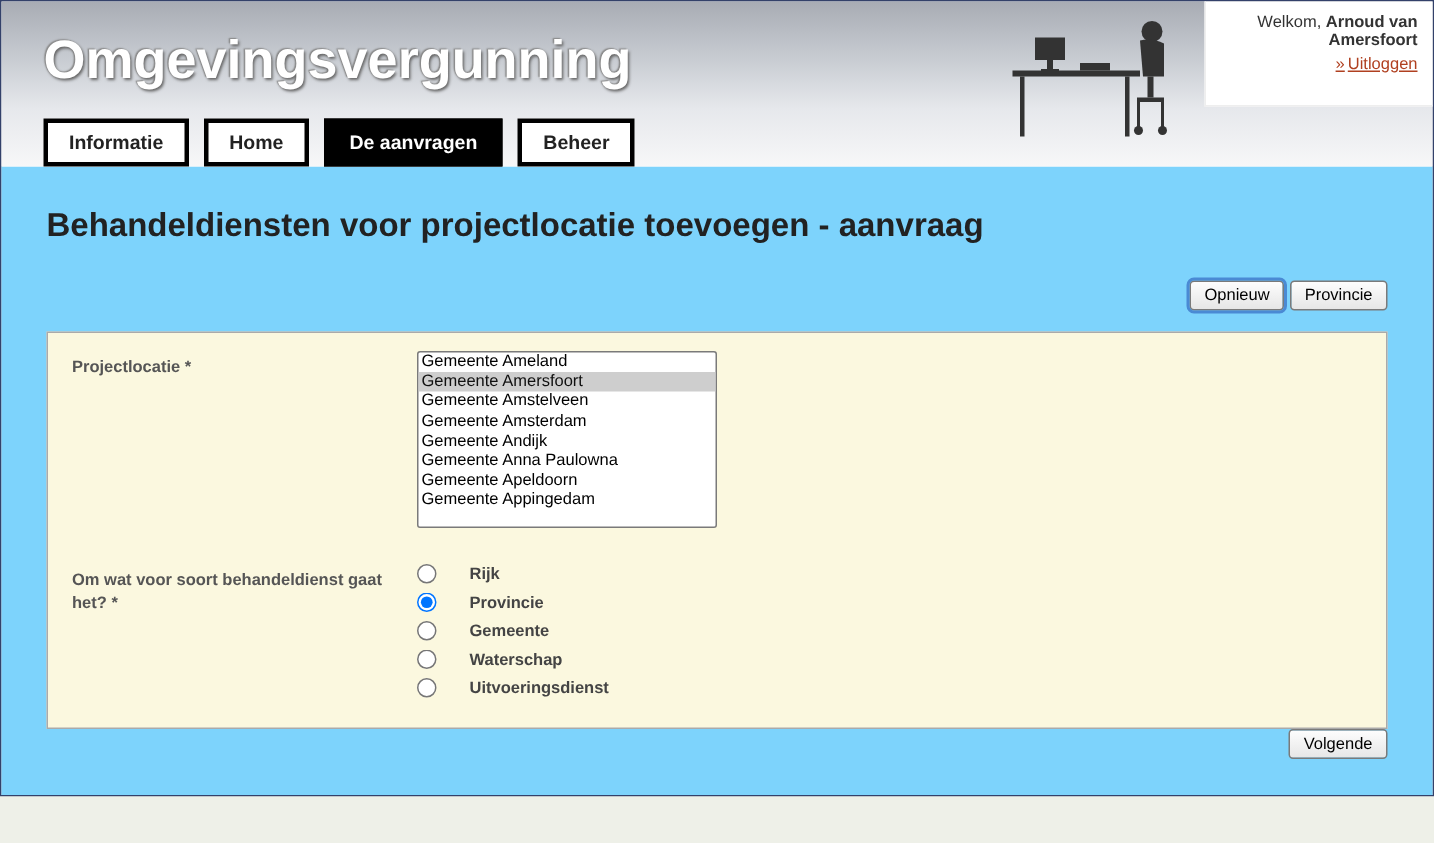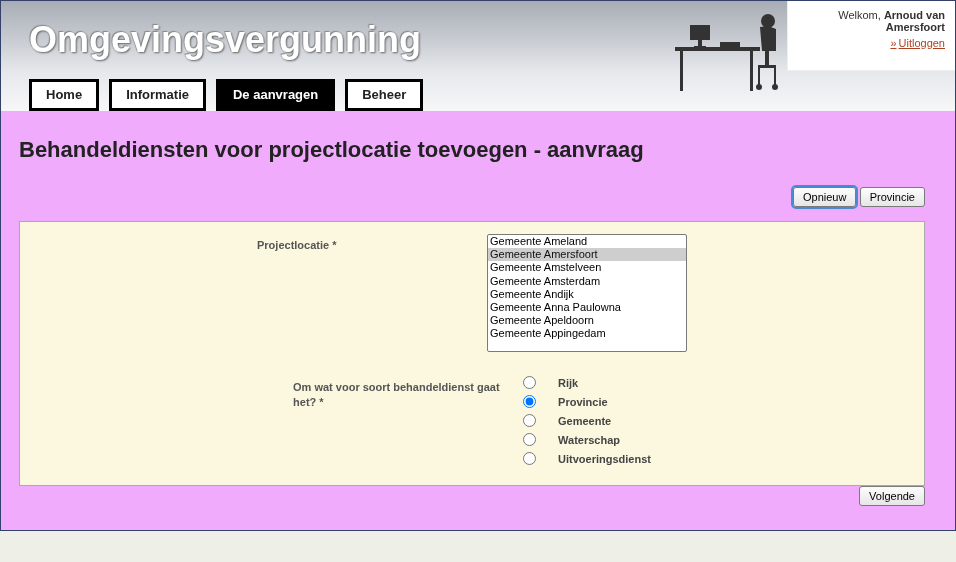--- a/index.html
+++ b/index.html
@@ -30,21 +30,21 @@
     font-weight: bold;
     color: #fff;
     text-shadow: 1px 1px 2px #666, -1px -1px 1px #888;
     letter-spacing: 0px;
     text-align: center;
   }
   .welcome-box {
     position: absolute;
     right: 0;
     top: 0;
-    width: 168px;
+    width: 152px;
     height: 70px;
     background: #fff;
     border-left: 1px solid #eee;
     border-bottom: 1px solid #eee;
     padding: 8px 10px 6px 6px;
     text-align: right;
     font-size: 11px;
     color: #333;
   }
   .welcome-box .user { font-weight: bold; }
@@ -71,22 +71,22 @@
     font-size: 13px;
     font-weight: bold;
     color: #222;
     cursor: pointer;
   }
   .nav-item.active {
     background: #000;
     color: #fff;
   }
   .content {
-    padding: 26px 30px 24px 18px;
-    background: #f0abfc;
+    padding: 26px 30px 24px 30px;
+    background: #7dd3fc;
   }
   .page-heading {
     font-family: Verdana, Arial, sans-serif;
     font-size: 22px;
     font-weight: bold;
     color: #222;
     margin: 0 0 24px 0;
   }
   .action-row {
     text-align: right;
@@ -107,21 +107,20 @@
   }
   .form-panel {
     border: 1px solid #aaa;
     background: #fbf8df;
     padding: 12px 16px 14px 16px;
   }
   .form-row {
     display: flex;
     align-items: flex-start;
     margin-bottom: 24px;
-    justify-content: center;
   }
   .form-row:last-child { margin-bottom: 0; }
   .form-label {
     width: 230px;
     font-size: 11px;
     color: #555;
     font-weight: bold;
     padding-top: 4px;
     line-height: 1.4;
   }
@@ -171,22 +170,22 @@
       <circle cx="89" cy="80" r="3" fill="#333"></circle>
       <circle cx="105" cy="80" r="3" fill="#333"></circle>
     </svg>
 
     <div class="welcome-box">
       <span>Welkom, </span><span class="user">Arnoud van Amersfoort</span>
       <a href="#" class="logout"><span class="raquo">»</span><span>Uitloggen</span></a>
     </div>
 
     <div class="nav">
+      <div class="nav-item">Informatie</div>
       <div class="nav-item">Home</div>
-      <div class="nav-item">Informatie</div>
       <div class="nav-item active">De aanvragen</div>
       <div class="nav-item">Beheer</div>
     </div>
   </div>
 
   <div class="content">
     <h1 class="page-heading">Behandeldiensten voor projectlocatie toevoegen - aanvraag</h1>
 
     <div class="action-row">
       <button class="btn highlight">Opnieuw</button>

